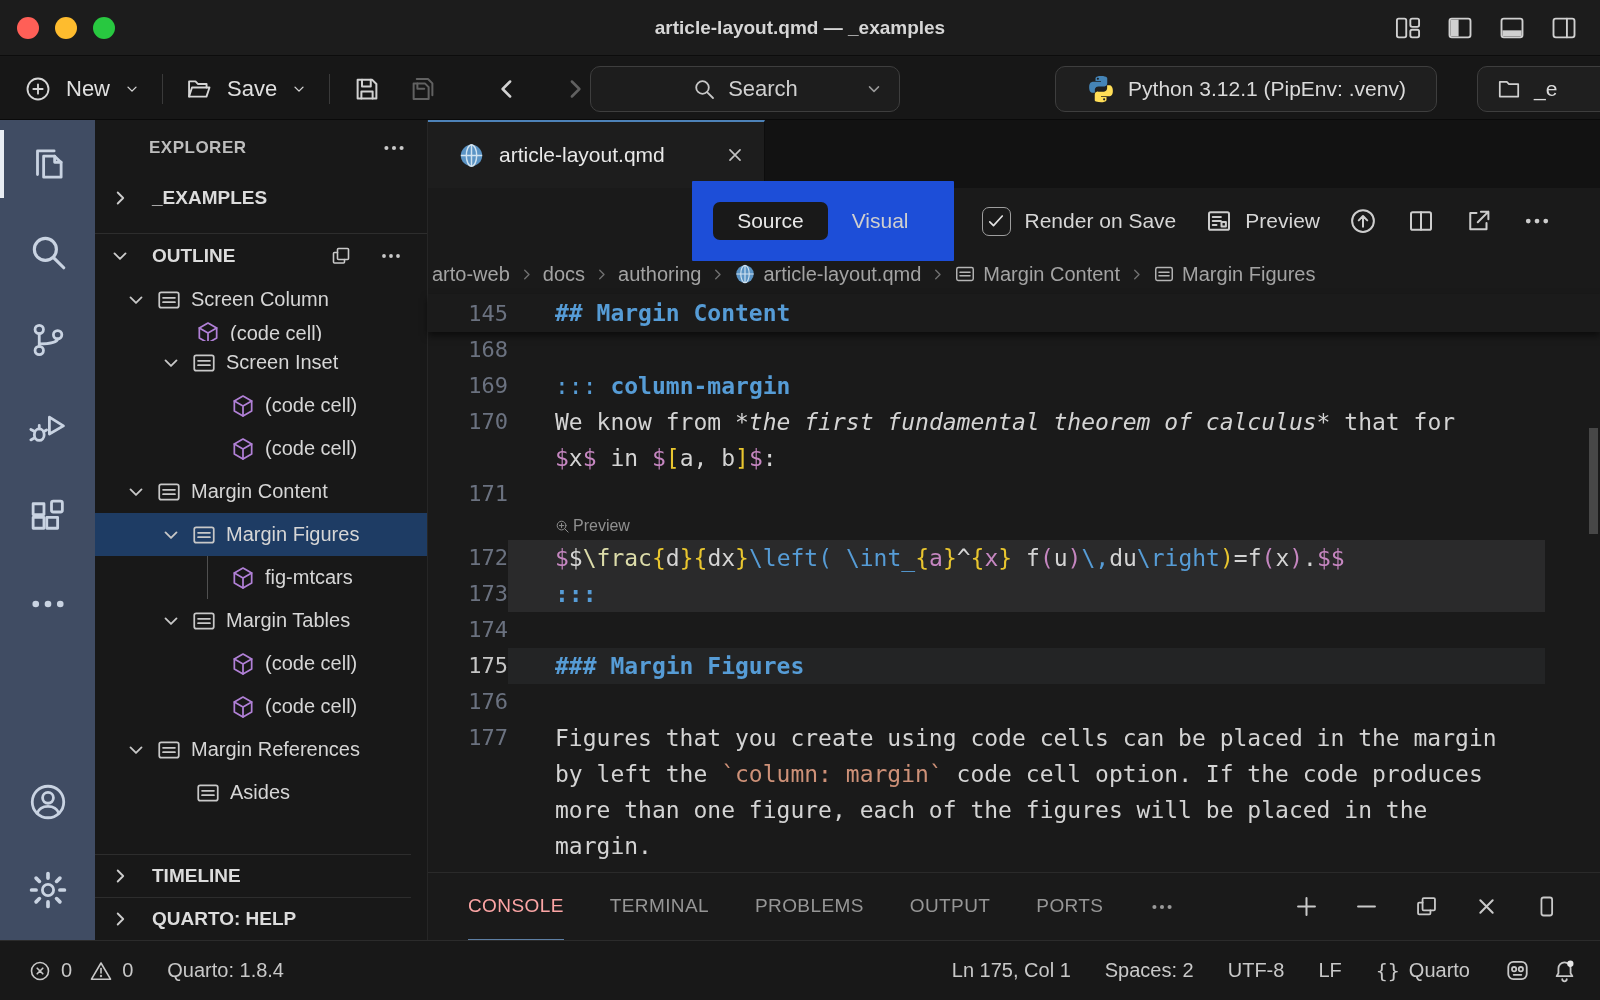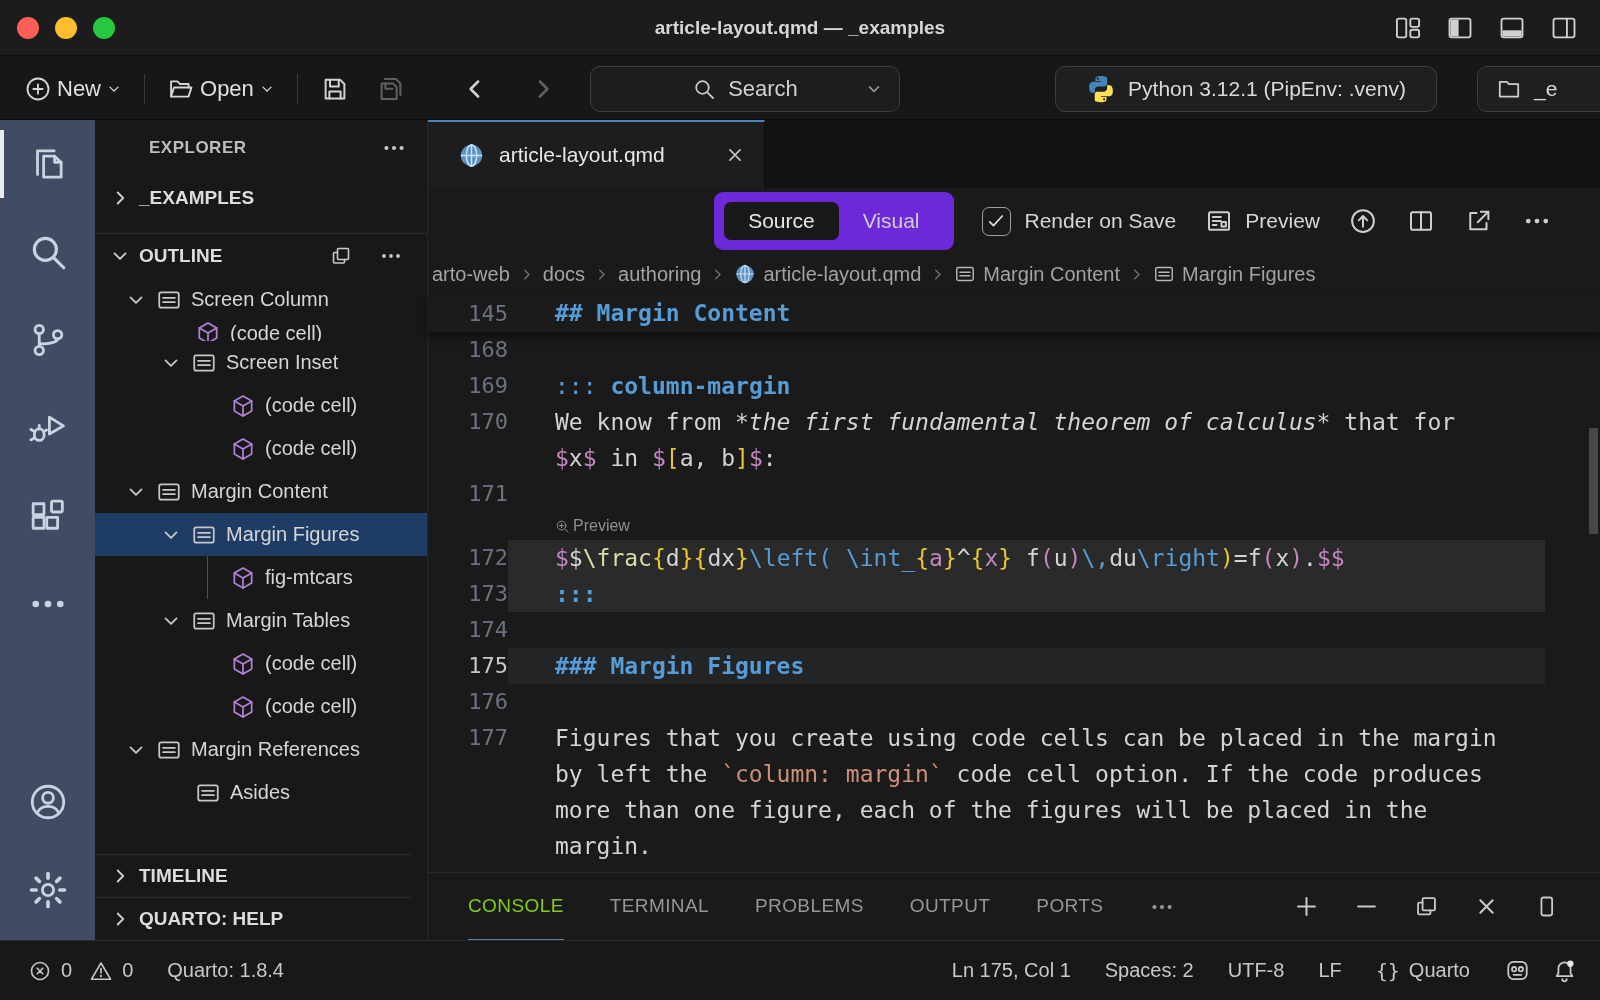--- a/index.html
+++ b/index.html
@@ -12,21 +12,21 @@
   #titlebar { position:absolute; left:0; top:0; width:1600px; height:56px; background:#1c1c1c; border-bottom:1px solid #0c0c0c; }
   .traffic { position:absolute; top:17px; width:22px; height:22px; border-radius:50%; }
   #tl-close{ left:17px; background:#ff5f57; } #tl-min{ left:55px; background:#febc2e; } #tl-max{ left:93px; background:#28c840; }
   #win-title { position:absolute; left:0; right:0; top:0; height:56px; line-height:56px; text-align:center; color:#d6d6d6; font-size:19px; font-weight:600; }
   .winicons { position:absolute; right:22px; top:14px; display:flex; gap:24px; color:#d0d0d0; }
   .winicons .ic { width:28px; height:28px; }
 
   
   #toolbar { position:absolute; left:0; top:57px; width:1600px; height:63px; background:#171717; border-bottom:1px solid #0a0a0a; }
   .tb-left { position:absolute; left:24px; top:0; height:63px; display:flex; align-items:center; gap:14px; }
-  .tb-btn { display:flex; align-items:center; gap:5px; color:#e0e0e0; font-size:22px; }
+  .tb-btn { display:flex; align-items:center; gap:14px; color:#e0e0e0; font-size:22px; }
   .tb-btn .ic { width:28px; height:28px; color:#d6d6d6; }
   .caret { width:16px !important; height:16px !important; color:#b0b0b0; }
   .tb-sep { width:1px; height:30px; background:#3a3a3a; margin:0 8px; }
   .tb-ic { width:30px; height:30px; color:#d2d2d2; }
   .dim { color:#616161 !important; }
   .searchbox { position:absolute; left:590px; top:9px; width:310px; height:46px; border:1px solid #3e3e3e; border-radius:10px; background:#1d1d1d; display:flex; align-items:center; justify-content:center; gap:12px; color:#d0d0d0; font-size:22px; }
   .searchbox .mag { width:24px; height:24px; color:#c7c7c7; }
   .searchbox .dd { position:absolute; right:16px; width:18px; height:18px; color:#9a9a9a; }
   .interp { position:absolute; left:1055px; top:9px; width:382px; height:46px; border:1px solid #3e3e3e; border-radius:10px; background:#1f1f1f; display:flex; align-items:center; justify-content:center; gap:12px; font-size:21px; color:#dadada; }
   .interp .ic { width:30px; height:30px; }
@@ -40,21 +40,21 @@
   #activity { width:95px; background:#404c63; position:relative; flex:none; }
   .act-item { position:relative; width:95px; height:88px; display:flex; align-items:center; justify-content:center; color:#c9d3e2; }
   .act-item .ic { width:42px; height:42px; }
   .act-item.active::before { content:""; position:absolute; left:0; top:10px; bottom:10px; width:4px; background:#e9edf3; }
   .act-bottom { position:absolute; bottom:6px; left:0; width:95px; }
 
   
   #sidebar { width:333px; flex:none; background:#181818; border-right:1px solid #262626; position:relative; overflow:hidden; }
   .sb-header { height:55px; display:flex; align-items:center; padding:0 20px 0 54px; color:#bdbdbd; font-size:17px; font-weight:600; letter-spacing:.5px; }
   .sb-header .more { margin-left:auto; width:26px; height:26px; color:#c9c9c9; }
-  .sb-sec { height:45px; display:flex; align-items:center; padding-left:14px; gap:8px; font-size:19px; font-weight:700; color:#dcdcdc; }
+  .sb-sec { height:45px; display:flex; align-items:center; padding-left:14px; gap:21px; font-size:19px; font-weight:700; color:#dcdcdc; }
   .sb-sec .chev { width:22px; height:22px; color:#cccccc; flex:none; }
   .sb-sec .acts { margin-left:auto; display:flex; gap:26px; padding-right:24px; color:#c9c9c9; }
   .sb-sec .acts .ic { width:24px; height:24px; }
   .sb-border { border-top:1px solid #2d2d2d; }
   #outline-sec { margin-top:13px; }
   .trow { position:relative; height:43px; display:flex; align-items:center; gap:9px; font-size:20px; color:#d6d6d6; white-space:nowrap; }
   .trow.clip { height:20px; overflow:hidden; }
   .trow.clip > * { transform:translateY(2px); }
   .trow.sel { background:#1e3c64; }
   .trow .chev { width:22px; height:22px; color:#c7c7c7; flex:none; }
@@ -66,21 +66,21 @@
 
   
   #editorcol { flex:1; display:flex; flex-direction:column; background:#1a1a1a; position:relative; min-width:0; }
   #tabstrip { height:68px; background:#121212; display:flex; flex:none; }
   .tab { width:337px; background:#1d1d1d; border-top:2px solid #4d82b8; border-right:1px solid #0d0d0d; display:flex; align-items:center; padding:0 18px 0 30px; gap:14px; }
   .tab .ficon { width:27px; height:27px; flex:none; }
   .tab .tname { font-size:21px; color:#e8e8e8; }
   .tab .tclose { width:22px; height:22px; color:#c3c3c3; margin-left:auto; }
 
   #edtoolbar { height:66px; flex:none; display:flex; align-items:center; justify-content:flex-end; gap:28px; padding-right:48px; }
-  .seg { display:flex; background:#6d28d9; border-radius:9px; padding:10px; }
+  .seg { display:flex; background:#1d4ed8; border-radius:1px; padding:21px; }
   .seg .opt { padding:7px 24px; font-size:21px; color:#cfcfcf; border-radius:7px; }
   .seg .opt.on { background:#191919; color:#e8e8e8; }
   .chkwrap { display:flex; align-items:center; gap:14px; font-size:21px; color:#d6d6d6; }
   .chk { width:29px; height:29px; border:1.5px solid #9e9e9e; border-radius:7px; display:flex; align-items:center; justify-content:center; }
   .chk .ic { width:20px; height:20px; color:#e2e2e2; }
   .edt-btn { display:flex; align-items:center; gap:11px; font-size:21px; color:#d6d6d6; }
   .edt-ic { width:30px; height:30px; color:#cdcdcd; }
 
   #breadcrumb { height:40px; flex:none; display:flex; align-items:center; padding-left:4px; gap:8px; font-size:20px; color:#a3a3a3; white-space:nowrap; overflow:hidden; }
   #breadcrumb .sepc { width:17px; height:17px; color:#6f6f6f; flex:none; }
@@ -99,21 +99,21 @@
   .code-row.curline .ctxt { background:#232425; margin-right:55px; }
   .lens-txt { font-family:"Liberation Sans",sans-serif; font-size:16px; color:#8f8f8f; display:flex; align-items:center; gap:3px; }
   .lens-txt .ic { width:15px; height:15px; }
   .c-w{color:#d4d4d4} .c-b{color:#569cd6} .c-m{color:#c586c0} .c-g{color:#e9c62f} .c-y{color:#dcdcaa} .c-o{color:#ce9178}
   .tk-bold{font-weight:700} .tk-i{font-style:italic}
   #scrollthumb { position:absolute; right:2px; top:96px; width:9px; height:106px; background:#474747; }
 
   
   #panel { height:68px; flex:none; border-top:1px solid #2a2a2a; display:flex; align-items:center; padding:0 40px; }
   .ptab { font-size:19px; letter-spacing:.4px; color:#969696; margin-right:46px; height:68px; display:flex; align-items:center; border-bottom:2px solid transparent; }
-  .ptab.on { color:#84cc16; border-bottom-color:#5d7ea3; }
+  .ptab.on { color:#fca5a5; border-bottom-color:#5d7ea3; }
   .pmore { width:26px; height:26px; color:#9a9a9a; }
   .pacts { margin-left:auto; display:flex; gap:33px; color:#c9c9c9; }
   .pacts .ic { width:27px; height:27px; }
 
   
   #statusbar { position:absolute; left:0; top:940px; width:1600px; height:60px; background:#181818; border-top:1px solid #2b2b2b; display:flex; align-items:center; font-size:20px; color:#c8c8c8; padding:0 22px 0 28px; }
   .st-item { display:flex; align-items:center; gap:9px; margin-right:34px; }
   .st-item .ic { width:24px; height:24px; }
   .st-right { margin-left:auto; display:flex; align-items:center; }
   .st-right .st-item { margin-right:0; margin-left:34px; }
@@ -173,21 +173,21 @@
         </span>
     </div>
     <div class="tb-sep"></div>
     <div class="tb-btn">
       <span class="ic">
           <svg viewBox="0 0 24 24" fill="none" stroke="currentColor" stroke-width="1.6" stroke-linecap="round" stroke-linejoin="round">
             <path d="M3.5 18.5V5.5h5.5l2 2.2h7.5v3"></path>
             <path d="M6 10.7h15l-2.6 7.8H3.5z"></path>
           </svg>
         </span>
-      <span>Open</span>
+      <span>Save</span>
       <span class="ic caret">
           <svg viewBox="0 0 24 24" fill="none" stroke="currentColor" stroke-width="2" stroke-linecap="round" stroke-linejoin="round">
             <path d="M6 9.2l6 6 6-6"></path>
           </svg>
         </span>
     </div>
     <div class="tb-sep"></div>
     <span class="ic tb-ic">
         <svg viewBox="0 0 24 24" fill="none" stroke="currentColor" stroke-width="1.6" stroke-linecap="round" stroke-linejoin="round">
           <path d="M4.5 4.5h11.5l3.5 3.5v11.5H4.5z"></path>

